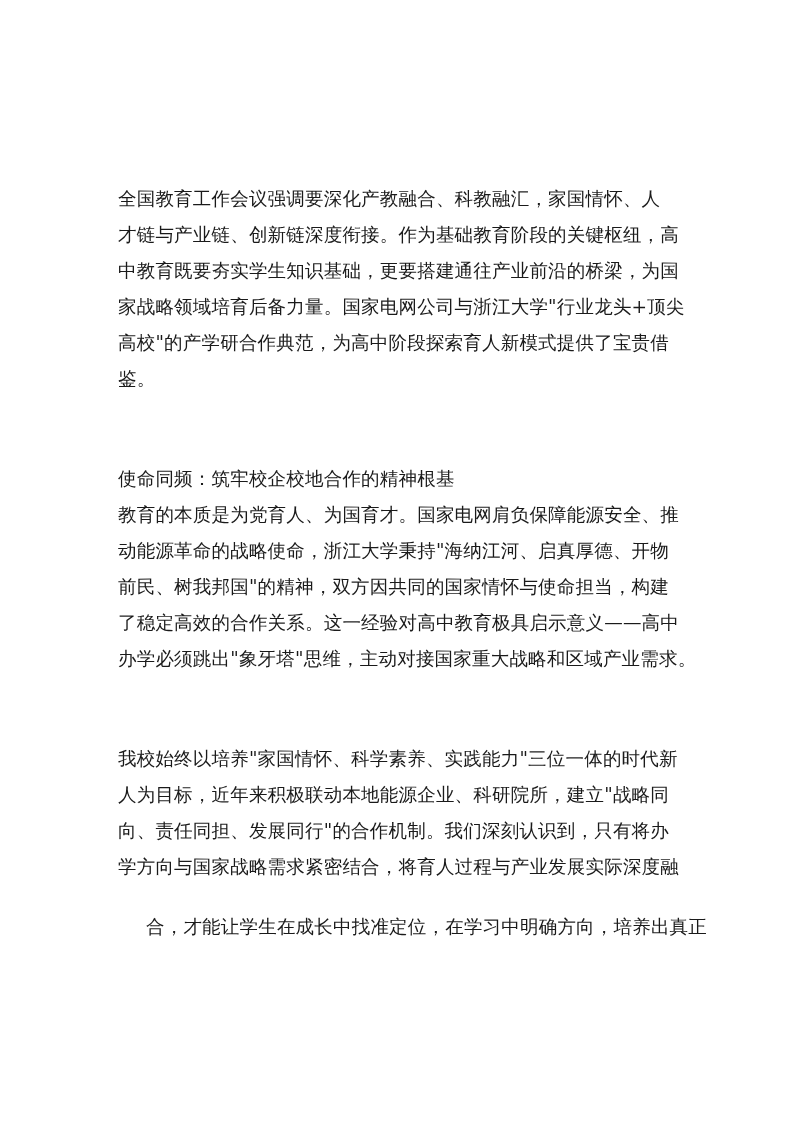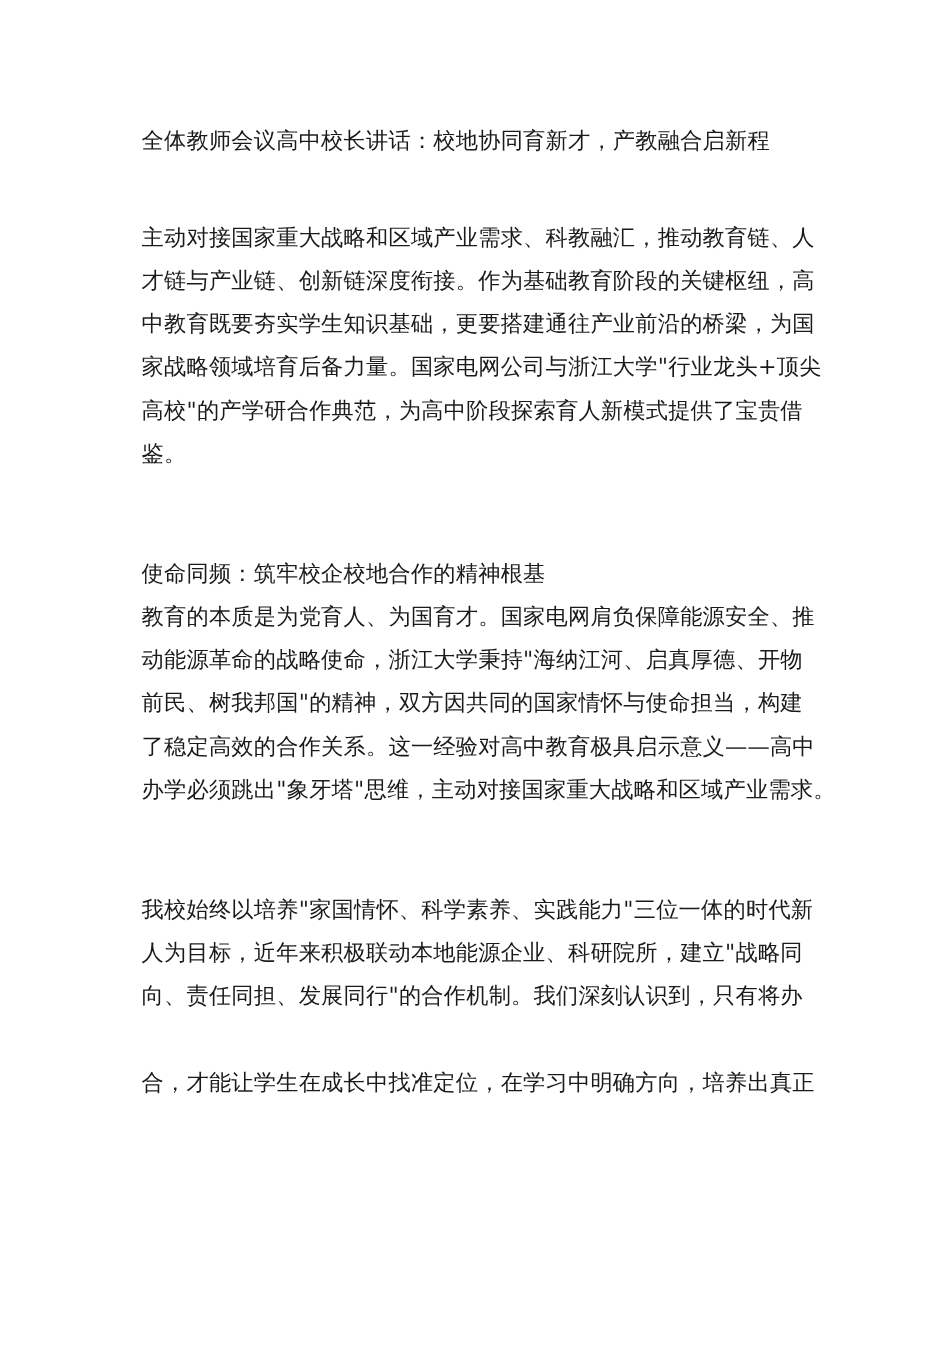--- a/index.html
+++ b/index.html
@@ -11,33 +11,33 @@
   .page { position: absolute; left: 0; top: 0; width: 793px; height: 1122px; background: #fff; }
   .line {
     position: absolute; left: 118px; white-space: nowrap;
     font-size: 18.5px; line-height: 24px; letter-spacing: 0.2px;
   }
 </style>
 </head>
 <body>
 
 <div class="page">
-  <div class="line" style="top:106px;">全体教师会议高中校长讲话：校地协同育新才，产教融合启新程</div>
 
-  <div class="line" style="top:187px;">主动对接国家重大战略和区域产业需求、科教融汇，推动教育链、人</div>
+  <div class="line" style="top:187px;">全国教育工作会议强调要深化产教融合、科教融汇，家国情怀、人</div>
   <div class="line" style="top:259px;">中教育既要夯实学生知识基础，更要搭建通往产业前沿的桥梁，为国</div>
   <div class="line" style="top:223px;">才链与产业链、创新链深度衔接。作为基础教育阶段的关键枢纽，高</div>
   <div class="line" style="top:295px;">家战略领域培育后备力量。国家电网公司与浙江大学"行业龙头+顶尖</div>
   <div class="line" style="top:331px;">高校"的产学研合作典范，为高中阶段探索育人新模式提供了宝贵借</div>
   <div class="line" style="top:367px;">鉴。</div>
 
   <div class="line" style="top:503px;">教育的本质是为党育人、为国育才。国家电网肩负保障能源安全、推</div>
   <div class="line" style="top:467px;">使命同频：筑牢校企校地合作的精神根基</div>
   <div class="line" style="top:539px;">动能源革命的战略使命，浙江大学秉持"海纳江河、启真厚德、开物</div>
   <div class="line" style="top:575px;">前民、树我邦国"的精神，双方因共同的国家情怀与使命担当，构建</div>
   <div class="line" style="top:611px;">了稳定高效的合作关系。这一经验对高中教育极具启示意义——高中</div>
   <div class="line" style="top:647px;">办学必须跳出"象牙塔"思维，主动对接国家重大战略和区域产业需求。</div>
 
   <div class="line" style="top:747px;">我校始终以培养"家国情怀、科学素养、实践能力"三位一体的时代新</div>
   <div class="line" style="top:783px;">人为目标，近年来积极联动本地能源企业、科研院所，建立"战略同</div>
   <div class="line" style="top:819px;">向、责任同担、发展同行"的合作机制。我们深刻认识到，只有将办</div>
-  <div class="line" style="top:891px;">合，才能让学生在成长中找准定位，在学习中明确方向，培养出真正</div>
+  <div class="line" style="top:855px;">学方向与国家战略需求紧密结合，将育人过程与产业发展实际深度融</div>
+  <div class="line" style="top:915px;margin-left:28px;">合，才能让学生在成长中找准定位，在学习中明确方向，培养出真正</div>
 </div>
 
 </body></html>

